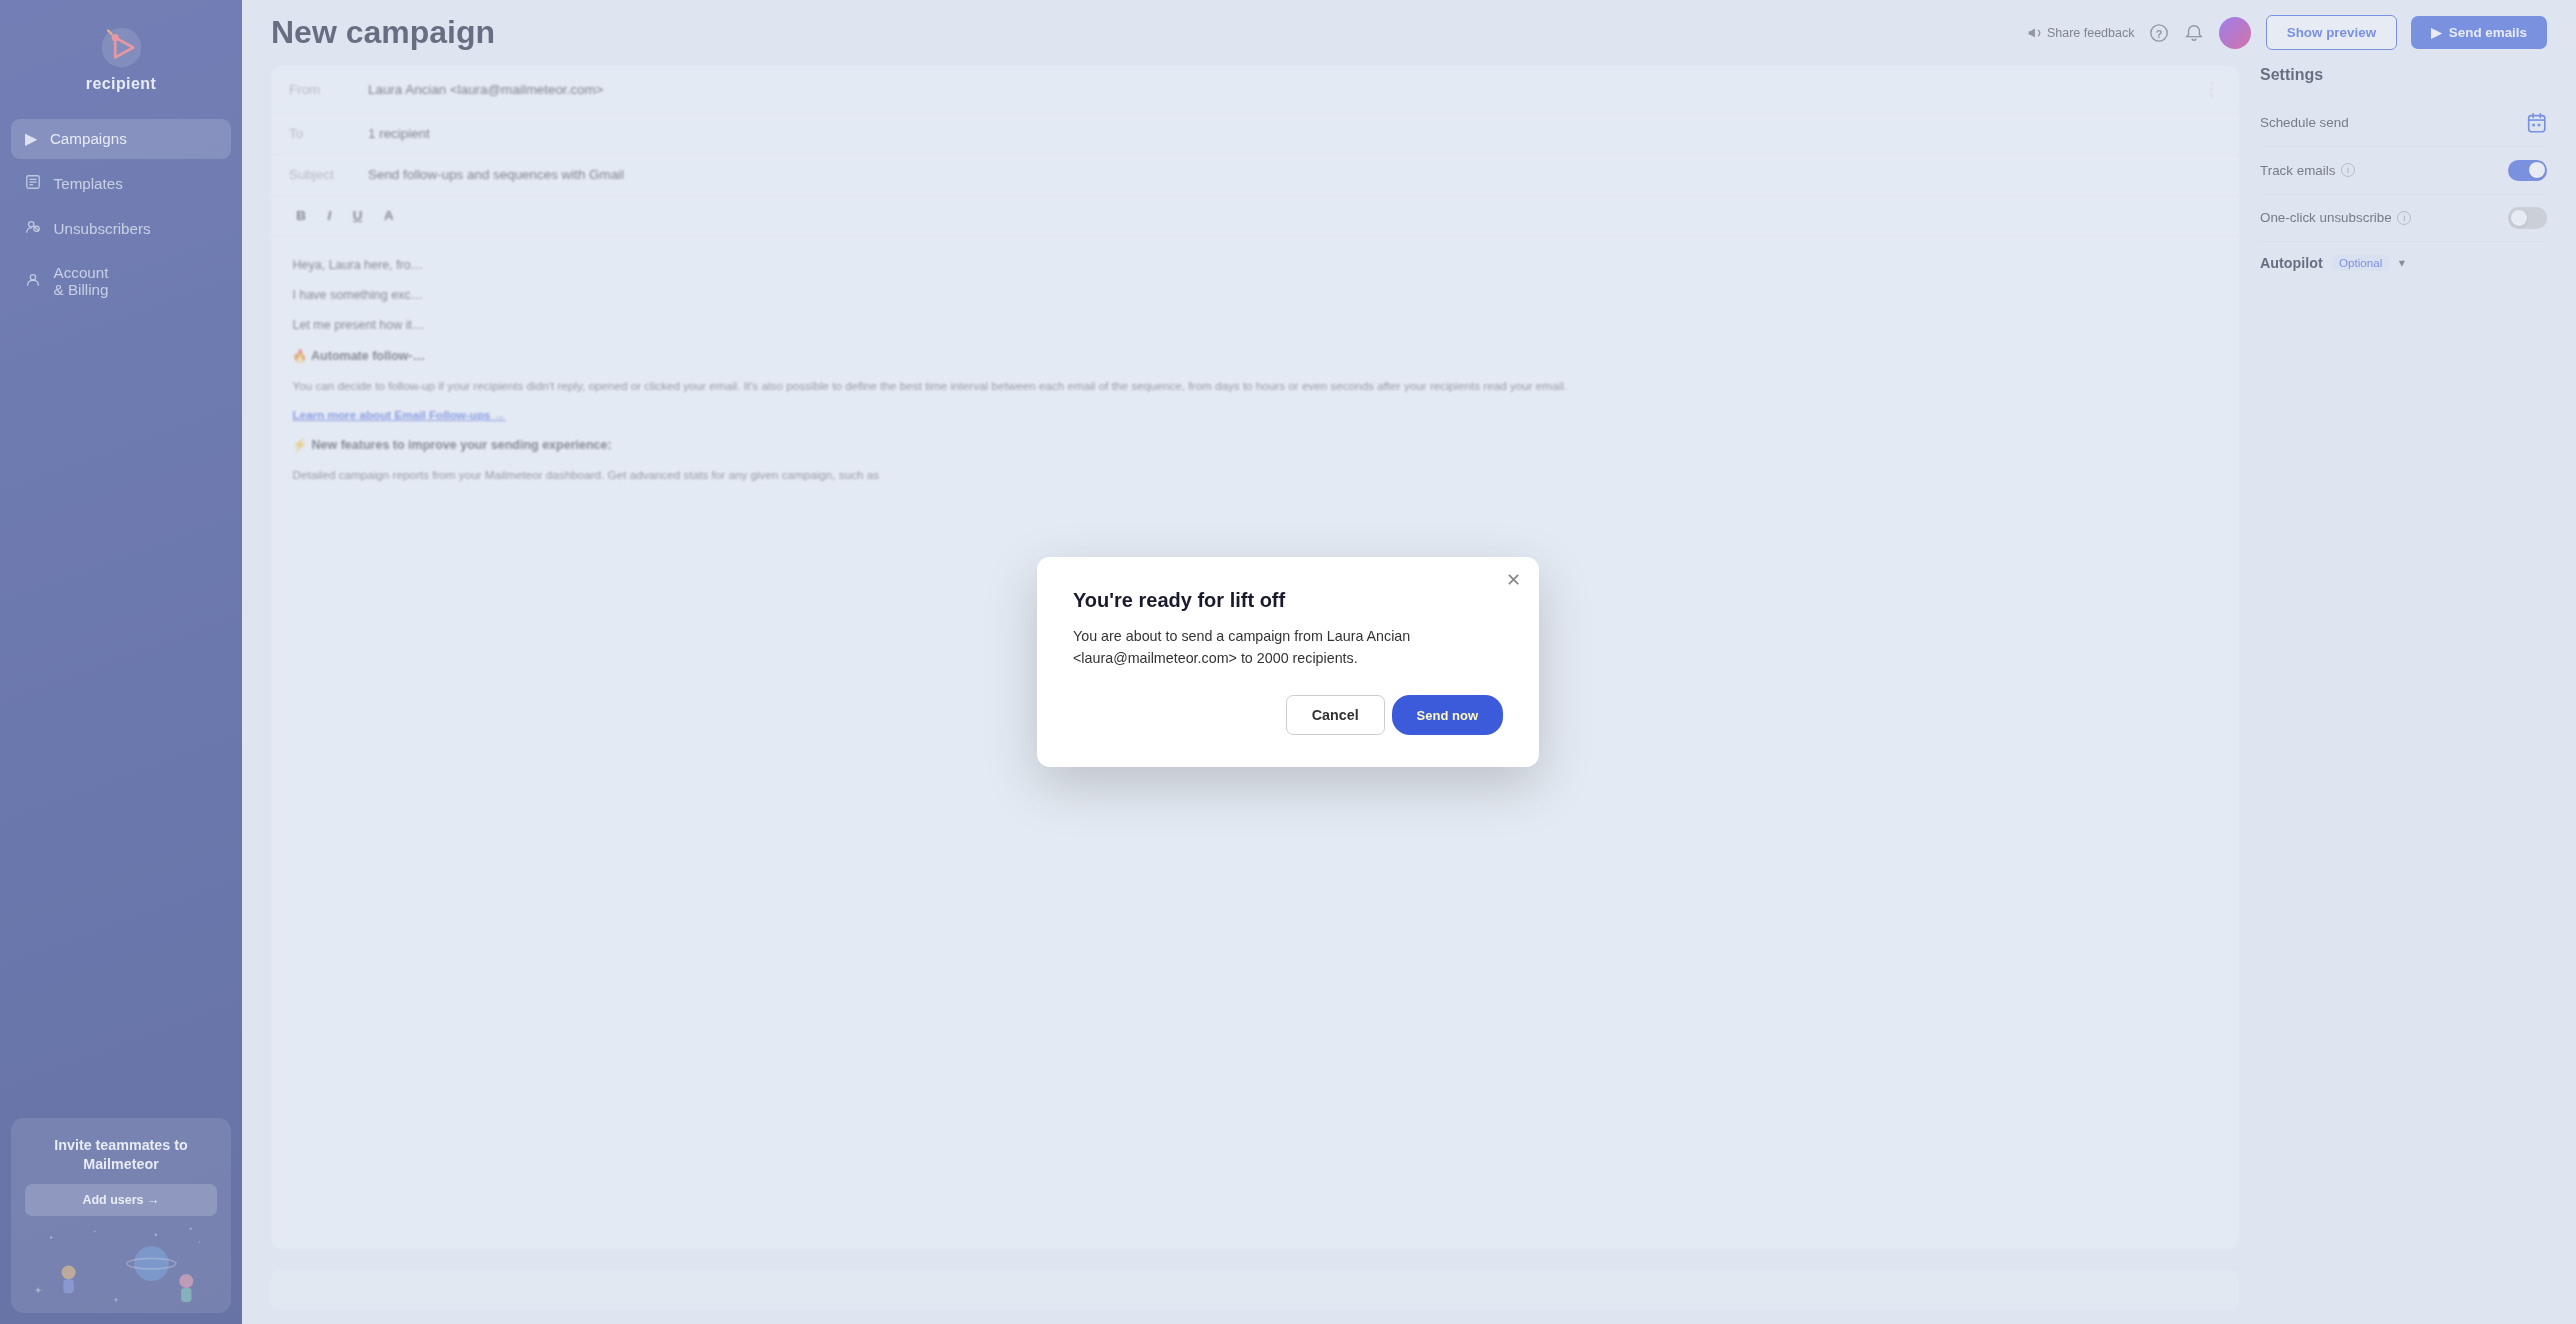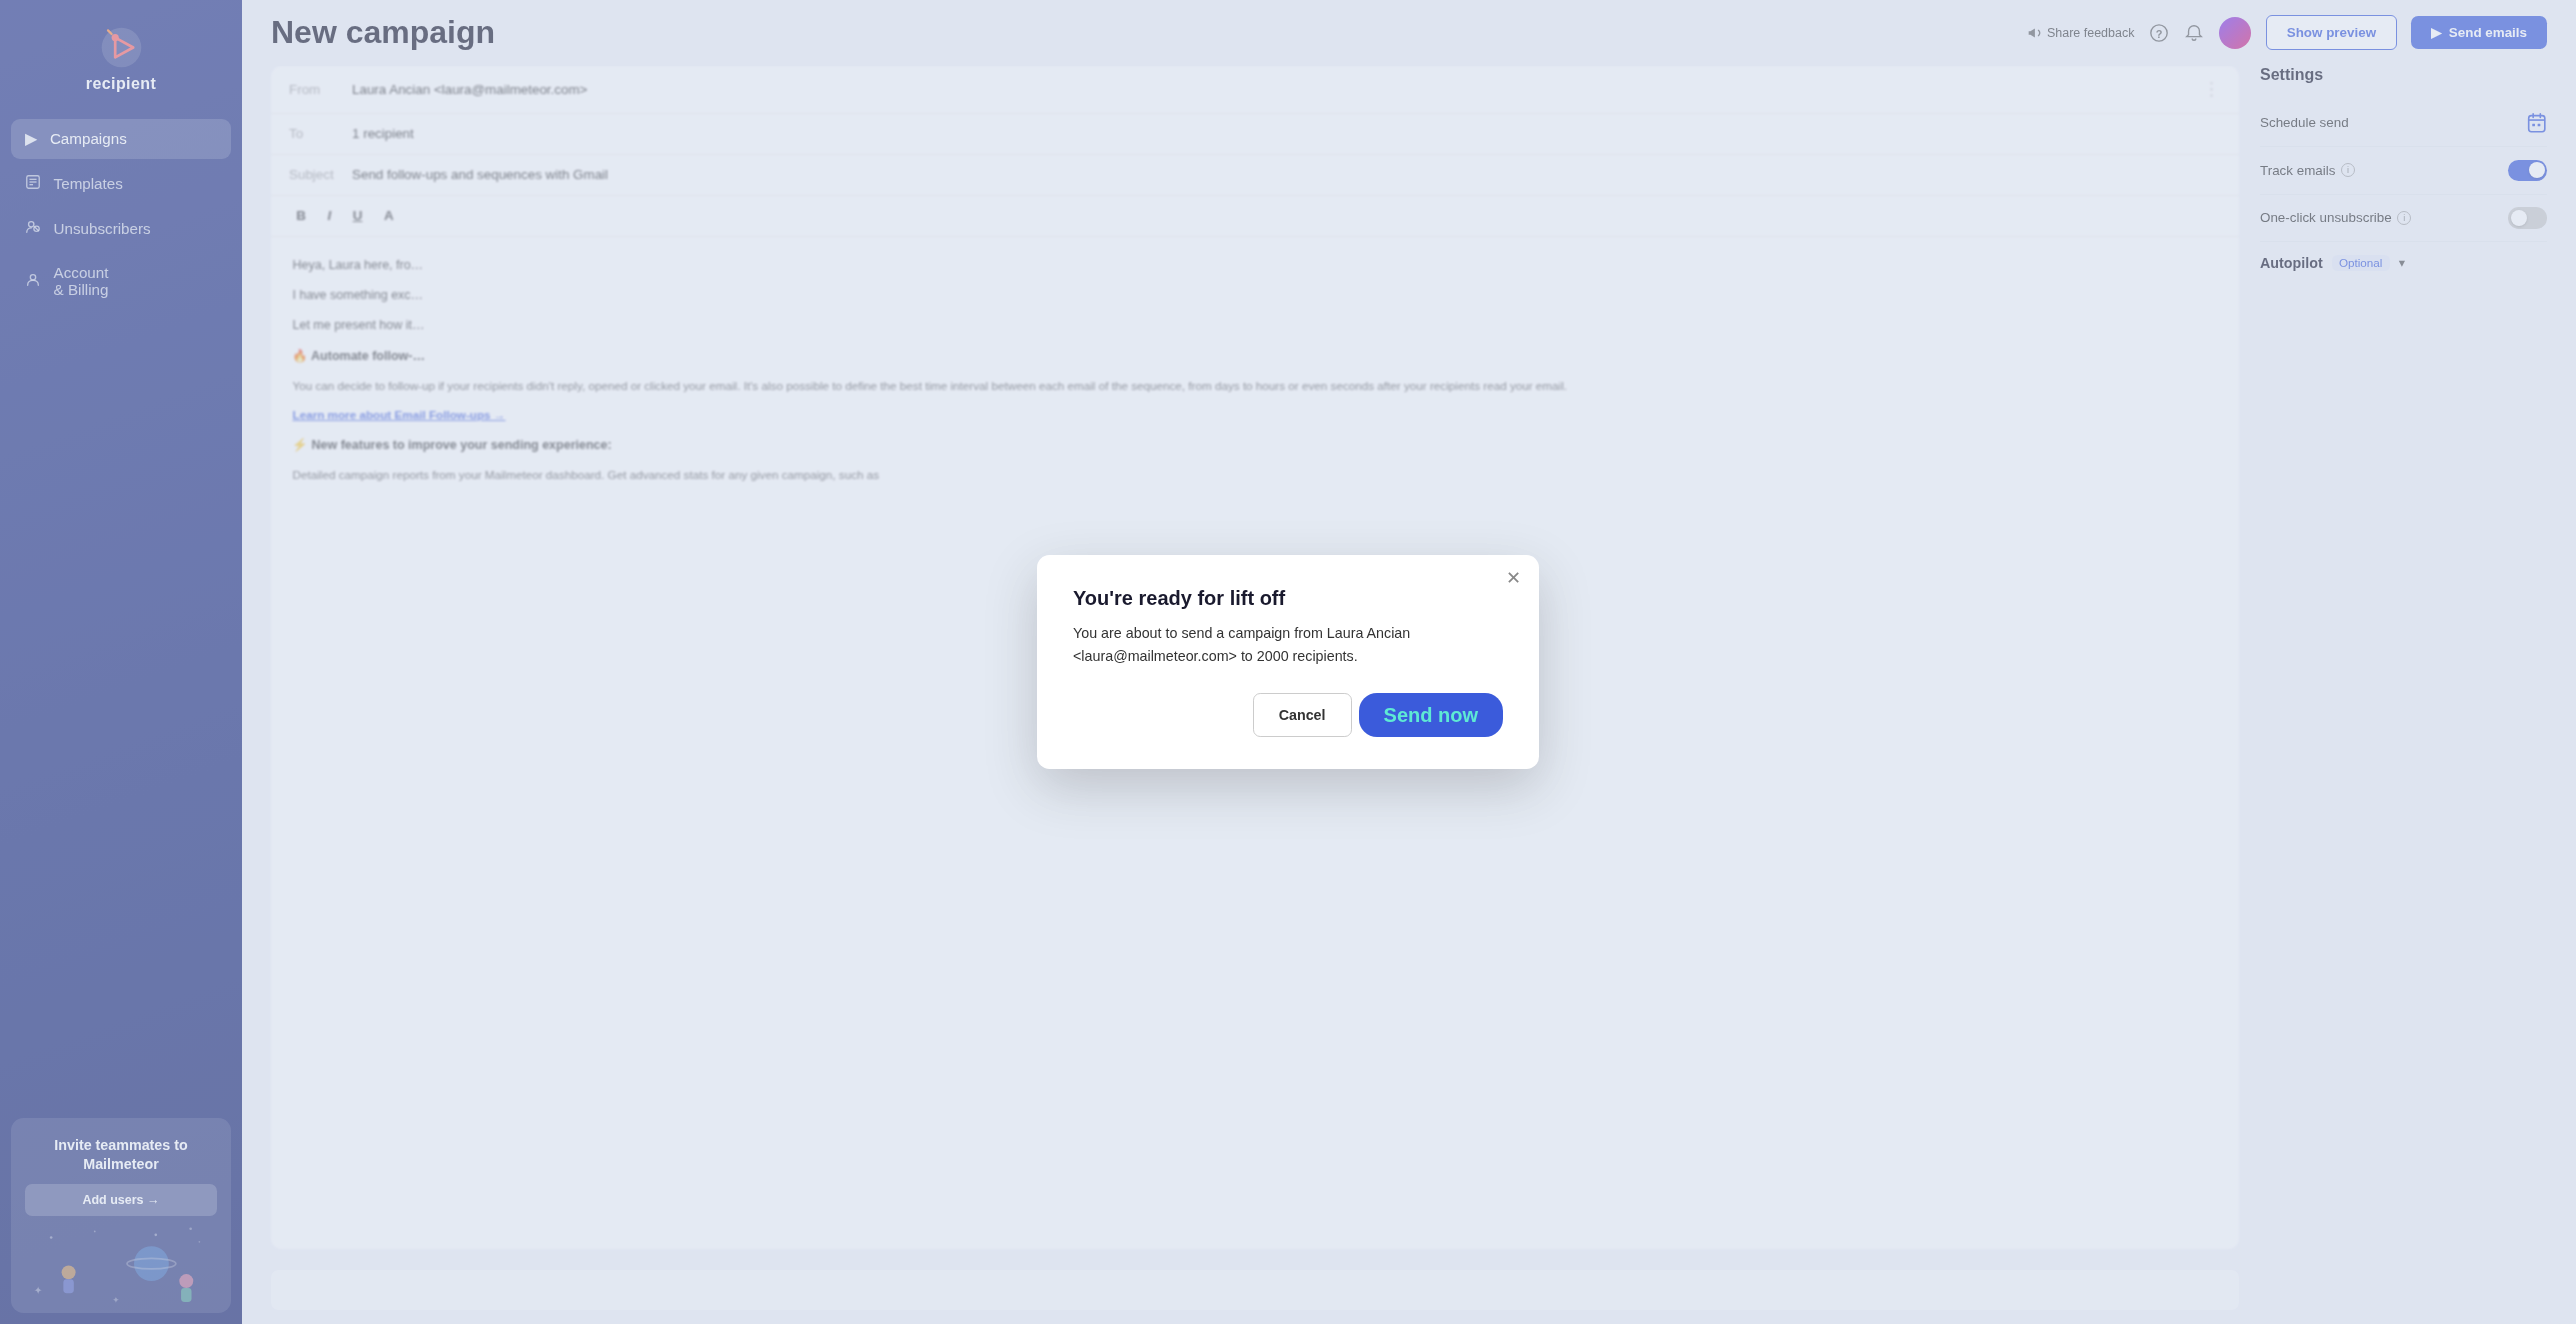--- a/index.html
+++ b/index.html
@@ -196,21 +196,21 @@
       flex-direction: column;
       position: relative;
       filter: blur(0.9px);
       opacity: 0.85;
     }
     .email-field {
       display: flex;
       align-items: center;
       padding: 12.5px 18px;
       border-bottom: 0.9px solid #eee;
-      gap: 0;
+      gap: 16px;
     }
     .field-label {
       color: #999;
       font-size: 13.4px;
       min-width: 63px;
     }
     .field-value {
       color: #222;
       font-size: 13.4px;
       flex: 1;
@@ -404,25 +404,25 @@
       background: white;
       color: #333;
       border-radius: 7.2px;
       padding: 10.8px 25px;
       font-size: 14.3px;
       font-weight: 600;
       cursor: pointer;
     }
     .btn-send-now {
       background: #3b5bdb;
-      color: #5eead4;
+      color: #fef9c3;
       border: none;
       border-radius: 18px;
       padding: 10.8px 25px;
-      font-size: 20px;
+      font-size: 13px;
       font-weight: 600;
       cursor: pointer;
     }
   </style>
 </head>
 <body>
 
 <div class="sidebar">
   <div class="sidebar-logo">
     <div class="logo-icon">

